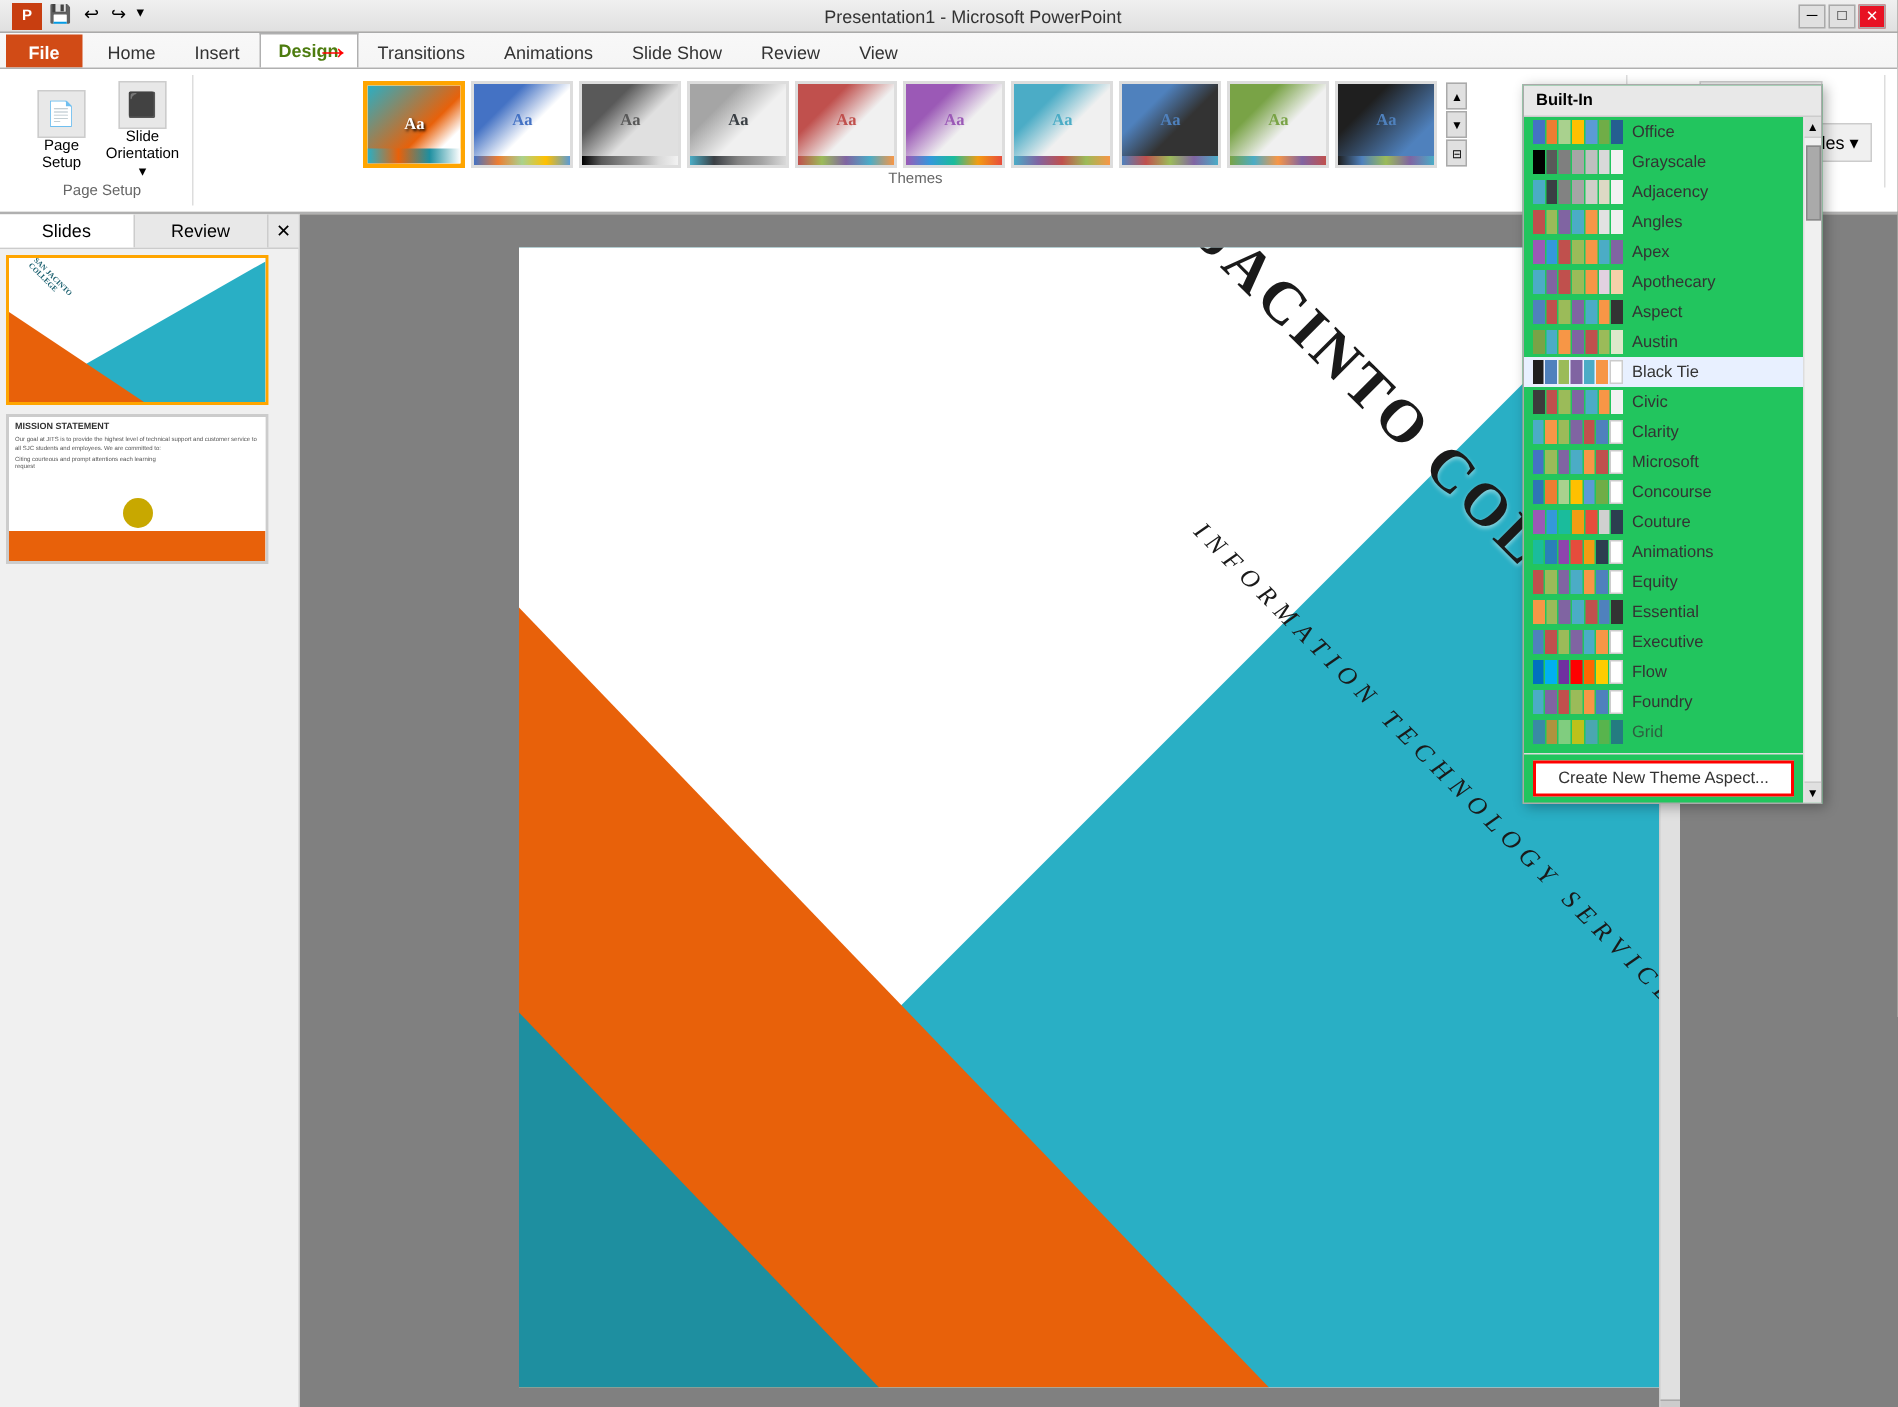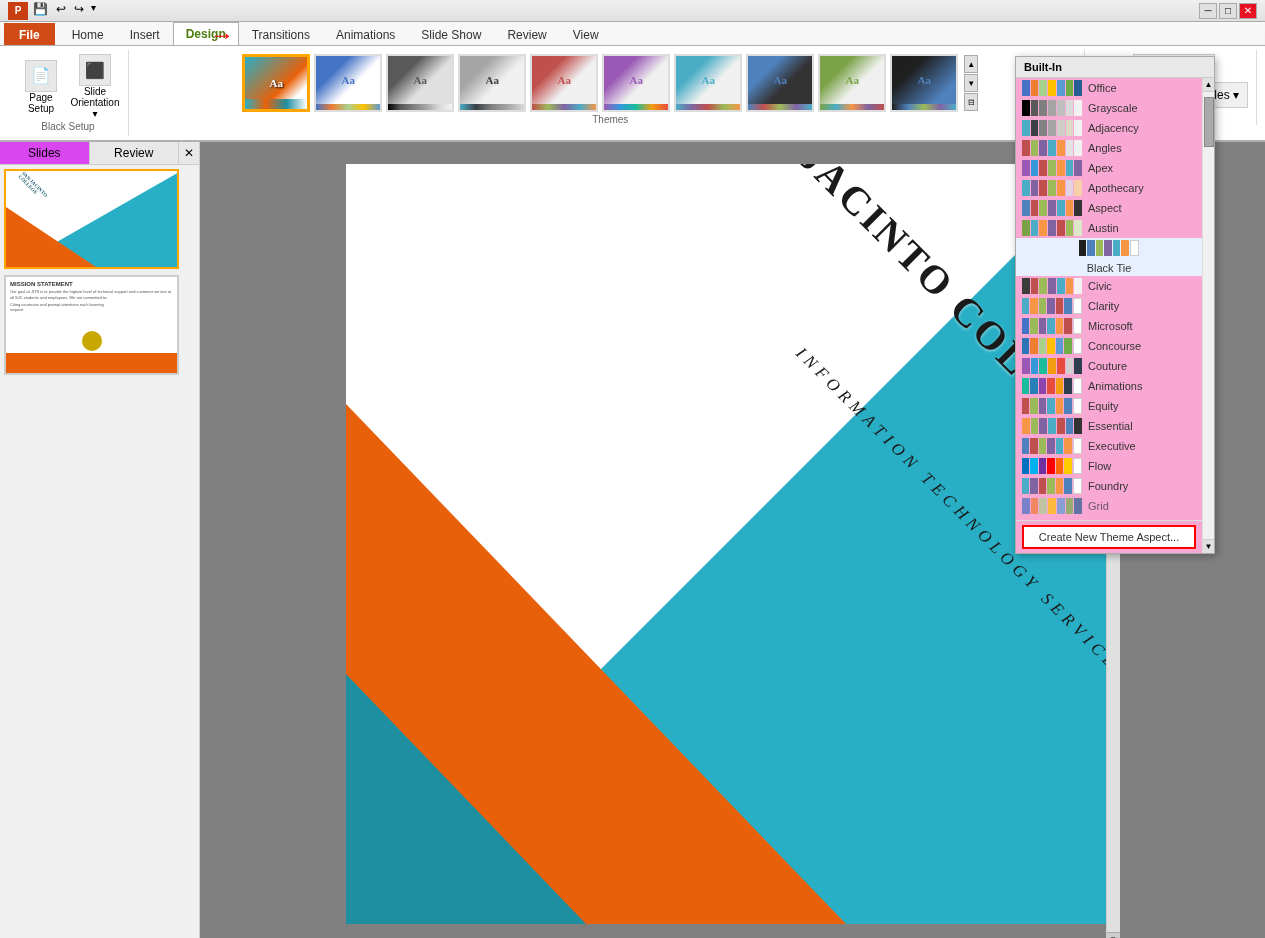--- a/index.html
+++ b/index.html
@@ -36,35 +36,35 @@
     .ribbon-content { background: white; padding: 4px 8px; display: flex; align-items: flex-start; gap: 8px; min-height: 80px; border-top: 1px solid #b0b0b0; }
     .ps-btn { display: flex; flex-direction: column; align-items: center; font-size: 10px; cursor: pointer; width: 50px; }
     .ps-icon { width: 32px; height: 32px; background: #e8e8e8; border: 1px solid #ccc; display: flex; align-items: center; justify-content: center; font-size: 16px; }
 
     
     .main-area { display: flex; height: calc(938px - 22px - 24px - 90px); }
 
     
     .slides-panel { width: 200px; background: #f0f0f0; border-right: 1px solid #ccc; display: flex; flex-direction: column; }
     .slides-panel-tab { flex: 1; padding: 4px; text-align: center; font-size: 12px; cursor: pointer; background: #e8e8e8; border-right: 1px solid #ccc; }
-    .slides-panel-tab.active { background: #d946ef; }
+    .slides-panel-tab.active { background: #ffffff; }
     .slides-panel-close { width: 20px; display: flex; align-items: center; justify-content: center; cursor: pointer; font-size: 12px; }
     .slides-list { flex: 1; overflow-y: auto; padding: 4px; }
     .slide-thumb { margin-bottom: 6px; cursor: pointer; position: relative; }
     .slide-thumb-img { width: 175px; height: 100px; border: 2px solid #ccc; overflow: hidden; position: relative; background: white; }
     .slide-thumb-img.selected { border-color: #ffa500; }
 
     
     .canvas-area { flex: 1; background: #808080; display: flex; align-items: center; justify-content: center; overflow: hidden; position: relative; }
     .slide-canvas { width: 760px; height: 760px; background: white; position: relative; overflow: hidden; }
 
     
     .colors-dropdown {
       position: absolute; top: 56px; right: 50px;
-      background: #f9a8d4; border: 1px solid #aaa; box-shadow: 2px 2px 8px rgba(0,0,0,0.3);
+      background: #22c55e; border: 1px solid #aaa; box-shadow: 2px 2px 8px rgba(0,0,0,0.3);
       width: 200px; z-index: 1000;
     }
     .color-item {
       display: flex; align-items: center; padding: 2px 6px; cursor: pointer; gap: 6px;
     }
     .color-swatch { width: 60px; height: 16px; display: flex; gap: 1px; flex-shrink: 0; }
     .color-swatch span { flex: 1; height: 100%; }
     .color-item-name { font-size: 11px; color: #333; }
     .scrollbar-colors { width: 12px; background: #f0f0f0; border-left: 1px solid #ddd; display: flex; flex-direction: column; }
 
@@ -89,20 +89,21 @@
 <body>
 
 <div class="title-bar">
   <div style="display:flex; gap:2px;">
     <div style="width:20px;height:18px;background:#c83e10;display:flex;align-items:center;justify-content:center;color:white;font-size:10px;font-weight:bold;">P</div>
     <span style="font-size:12px;padding:0 3px;cursor:pointer;">💾</span>
     <span style="font-size:12px;padding:0 3px;cursor:pointer;">↩</span>
     <span style="font-size:12px;padding:0 3px;cursor:pointer;">↪</span>
     <span style="font-size:10px;padding:0 2px;cursor:pointer;">▾</span>
   </div>
+  <span class="title-bar-text">Presentation1 - Microsoft PowerPoint</span>
   <div class="title-bar-controls">
     <div class="title-btn">─</div>
     <div class="title-btn">□</div>
     <div class="title-btn" style="background:#e81123;color:white;">✕</div>
   </div>
 </div>
 
 <div class="ribbon">
   <div class="ribbon-tabs">
     <div class="ribbon-tab file-tab">File</div>
@@ -124,21 +125,21 @@
       <div class="ribbon-group-content">
         <div class="ps-btn">
           <div class="ps-icon">📄</div>
           <span style="font-size:10px;text-align:center;">Page<br>Setup</span>
         </div>
         <div class="ps-btn">
           <div class="ps-icon">⬛</div>
           <span style="font-size:10px;text-align:center;">Slide<br>Orientation ▾</span>
         </div>
       </div>
-      <div class="ribbon-group-label">Black Setup</div>
+      <div class="ribbon-group-label">Page Setup</div>
     </div>
 
     <div class="ribbon-group" style="flex:1;">
       <div class="ribbon-group-content" style="flex-wrap:nowrap; overflow:hidden; position:relative;">
 
         <div style="width:68px;height:58px;border:3px solid #ffa500;cursor:pointer;overflow:hidden;position:relative;flex-shrink:0;">
           <div style="width:100%;height:100%;background:linear-gradient(135deg, #29afc5 0%, #e8610a 60%, white 80%);display:flex;align-items:center;justify-content:center;">
             <span style="font-family:serif;font-size:11px;font-weight:bold;color:white;text-shadow:1px 1px 2px #000;">Aa</span>
           </div>
           <div style="position:absolute;bottom:0;left:0;right:0;height:10px;background:linear-gradient(to right,#29afc5,#e8610a,#1e8fa0,#fff);"></div>
@@ -392,21 +393,21 @@
               <span style="background:#4bacc6;"></span>
               <span style="background:#f79646;"></span>
               <span style="background:#8064a2;"></span>
               <span style="background:#c0504d;"></span>
               <span style="background:#9bbb59;"></span>
               <span style="background:#dde8cb;"></span>
           </div>
           <span class="color-item-name">Austin</span>
         </div>
 
-        <div class="color-item" style="background:#e8f0ff;flex-direction:column;">
+        <div class="color-item" style="background:#e8f0ff;">
           <div class="color-swatch">
             <span style="background:#1f1f1f;"></span>
               <span style="background:#4f81bd;"></span>
               <span style="background:#9bbb59;"></span>
               <span style="background:#8064a2;"></span>
               <span style="background:#4bacc6;"></span>
               <span style="background:#f79646;"></span>
               <span style="background:#ffffff;border:1px solid #ccc;"></span>
           </div>
           <span class="color-item-name">Black Tie</span>

